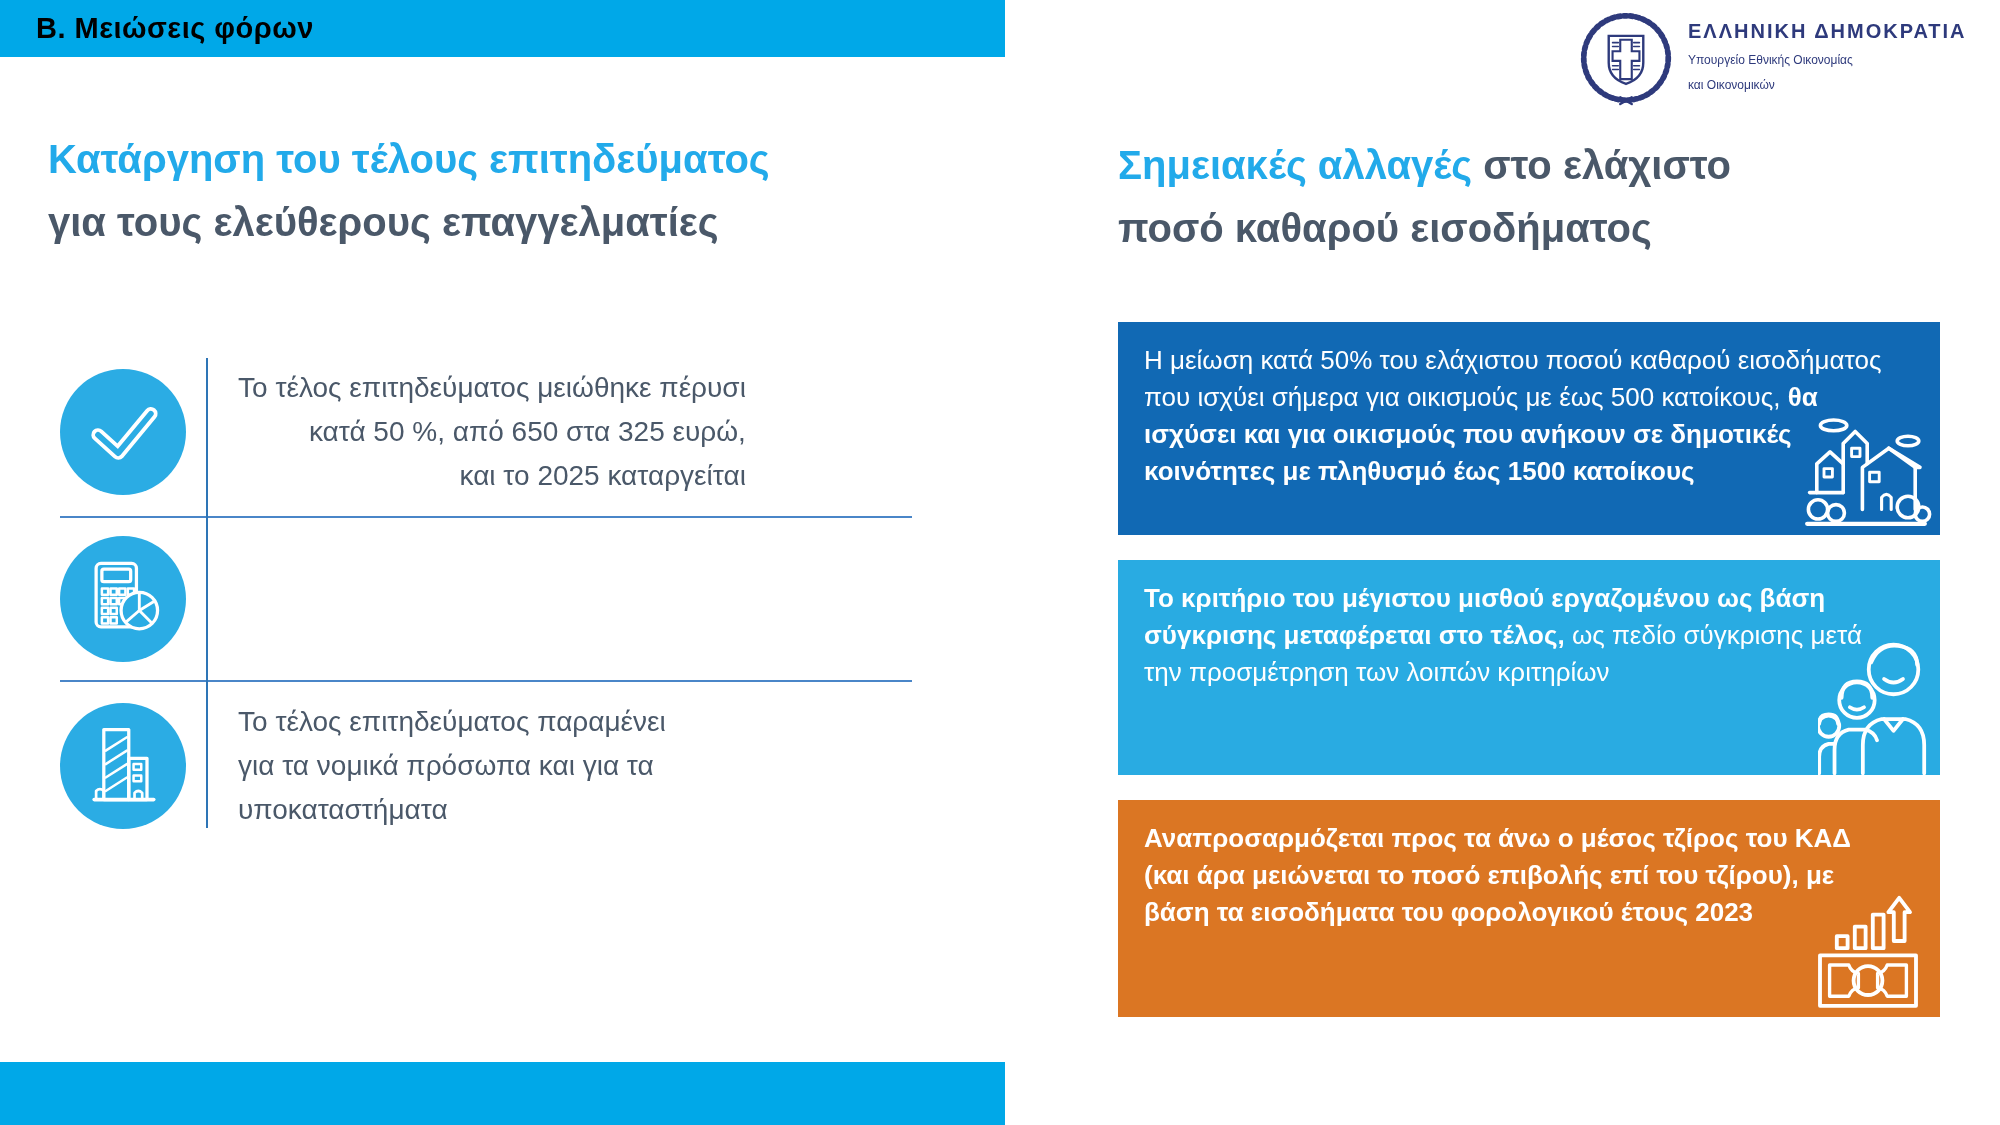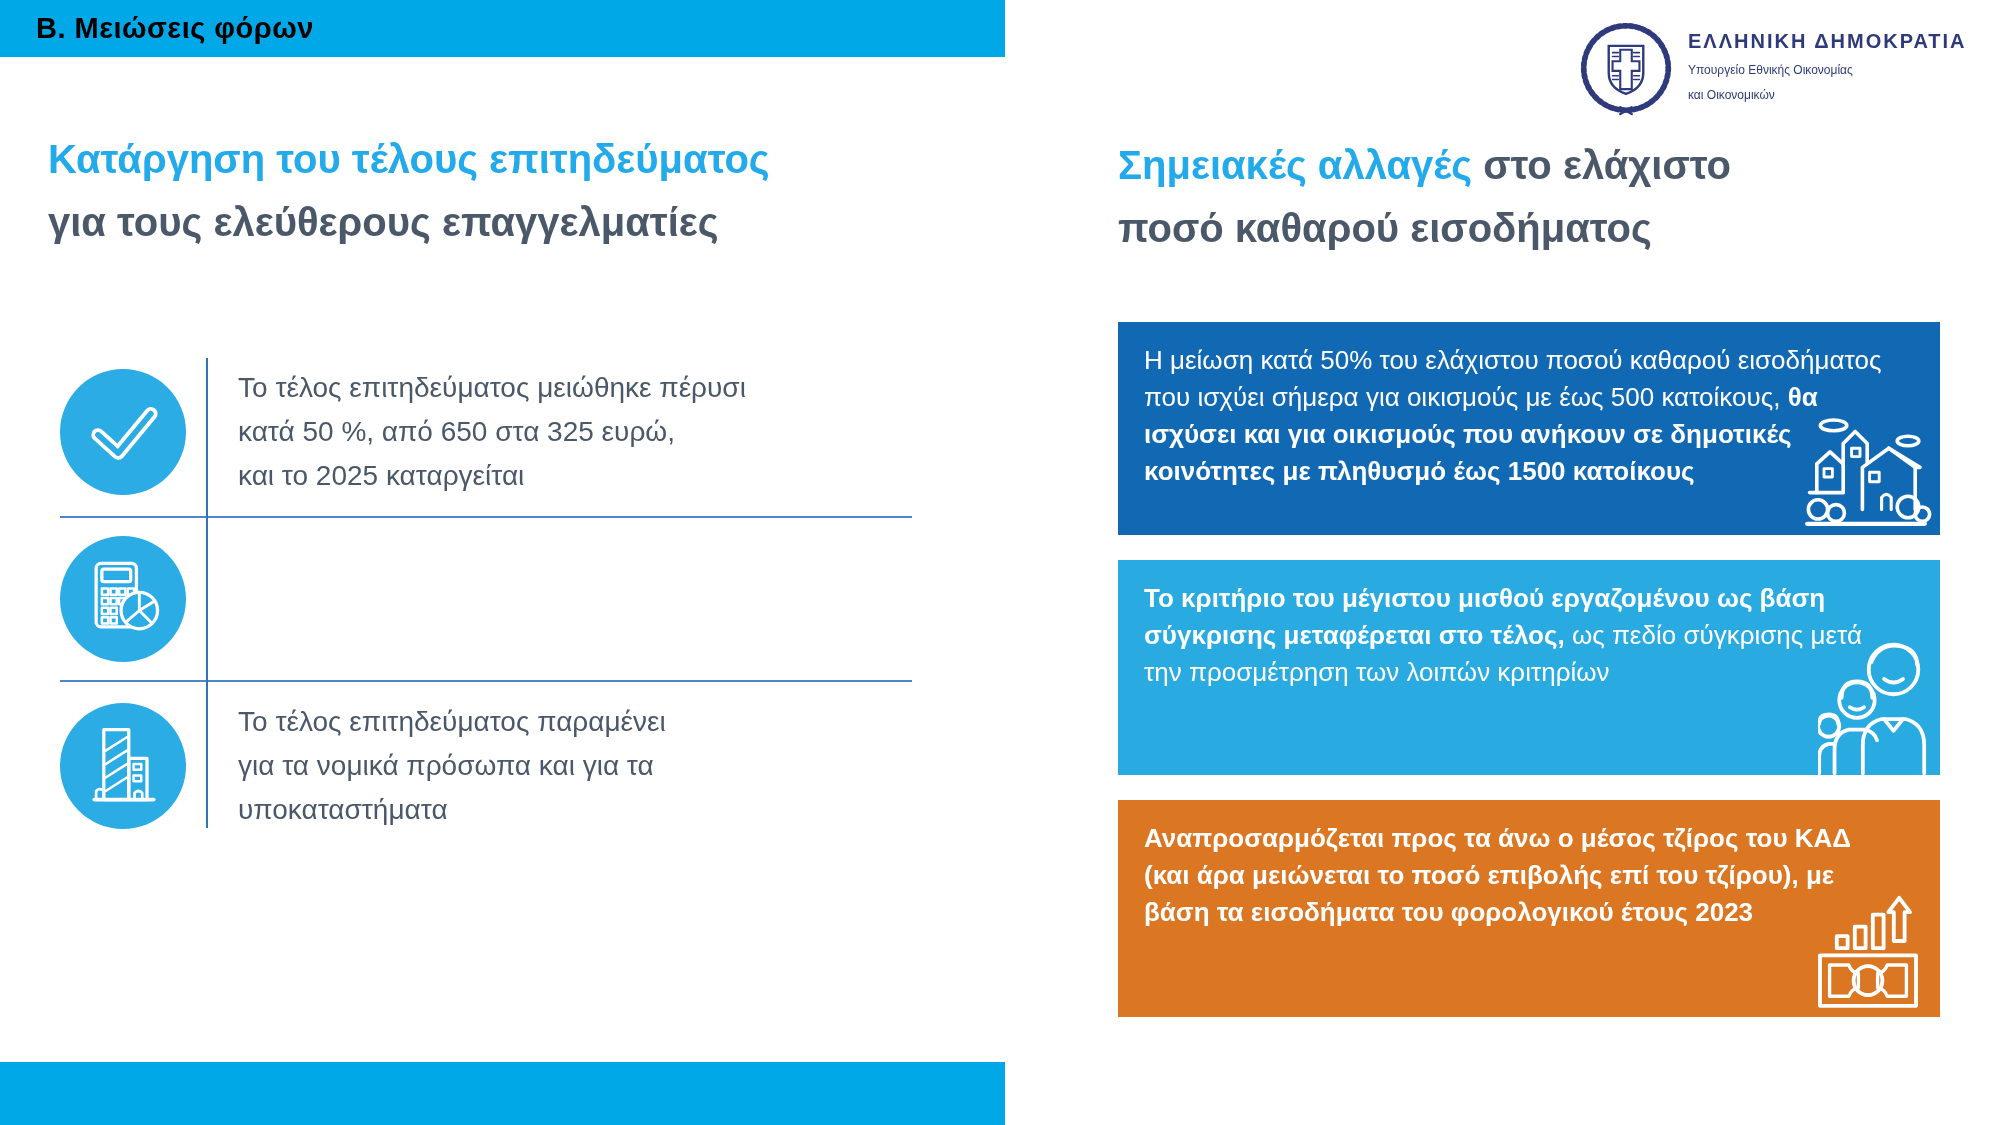--- a/index.html
+++ b/index.html
@@ -5,39 +5,39 @@
   html,body{margin:0;padding:0;background:#fff;}
   body{font-family:"Liberation Sans","DejaVu Sans",sans-serif;}
   .slide{position:relative;width:2000px;height:1125px;background:#ffffff;overflow:hidden;}
 
   
   .topbar{position:absolute;left:0;top:0;width:1005px;height:57px;background:#00A8E8;display:flex;align-items:center;}
   .topbar-label{color:#000000;font-size:29px;font-weight:700;padding-left:36px;letter-spacing:.5px;}
   .bottombar{position:absolute;left:0;top:1062px;width:1005px;height:63px;background:#00A8E8;}
 
   
-  .gov-logo{position:absolute;left:1578px;top:20px;display:flex;align-items:flex-start;}
+  .gov-logo{position:absolute;left:1578px;top:10px;display:flex;align-items:flex-start;}
   .gov-emblem{width:96px;height:96px;flex:none;}
   .gov-text{margin-left:14px;margin-top:10px;color:#2E3A7C;}
   .gov-line1{font-weight:700;font-size:20px;letter-spacing:2px;white-space:nowrap;}
   .gov-line2,.gov-line3{font-size:12px;line-height:25px;white-space:nowrap;}
   .gov-line2{margin-top:5px;}
 
   
   .title{position:absolute;font-weight:700;font-size:40px;line-height:63px;}
   .title-left{left:48px;top:128px;}
   .title-right{left:1118px;top:134px;}
   .t-blue{color:#22AAEA;}
   .t-dark{color:#4A5869;}
 
   
   .left-list{position:absolute;left:60px;top:348px;width:852px;}
   .left-list .vline{position:absolute;left:146px;top:10px;bottom:22px;width:2px;background:#2E75B6;}
   .list-row{display:flex;align-items:center;padding:18px 0;}
-  .list-row:not(:last-child){border-bottom:2px solid #4A86C8;}
+  .list-row:not(:last-child){border-bottom:2px solid #4A86C8;text-align:right;}
   .icon-col{width:146px;flex:none;}
   .icon-circle{width:126px;height:126px;border-radius:50%;background:#2BACE4;display:flex;align-items:center;justify-content:center;}
   .icon-circle svg{width:96px;height:96px;}
   .row-text{padding-left:32px;color:#4A5869;font-size:28px;line-height:44px;}
 
   
   .boxes{position:absolute;left:1118px;top:322px;width:822px;}
   .info-box{position:relative;width:822px;color:#fff;margin-bottom:25px;box-sizing:border-box;padding:20px 57px 18px 26px;font-size:26px;line-height:37px;}
   .box-1{background:#1169B4;min-height:213px;}
   .box-2{background:#29ABE2;min-height:215px;}

